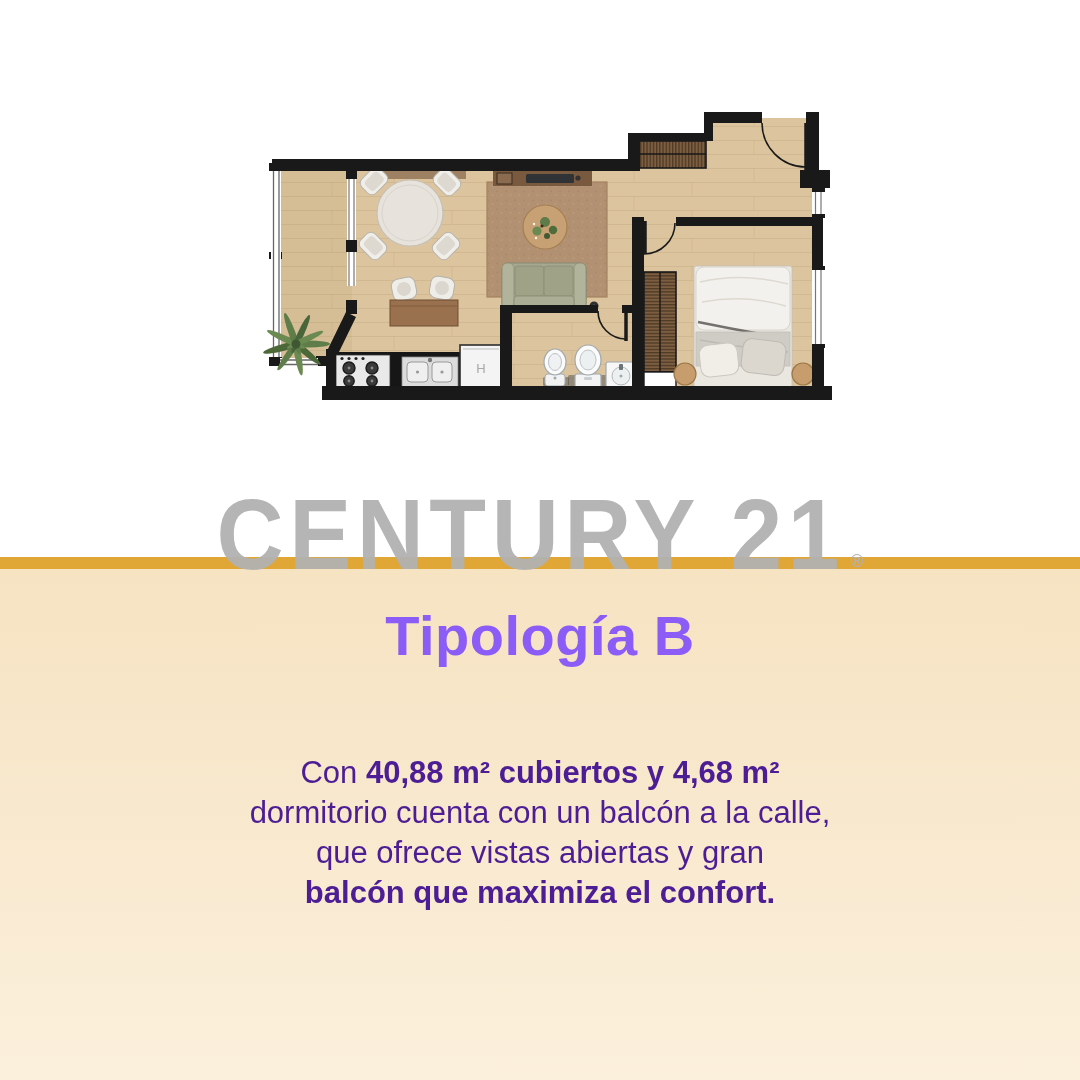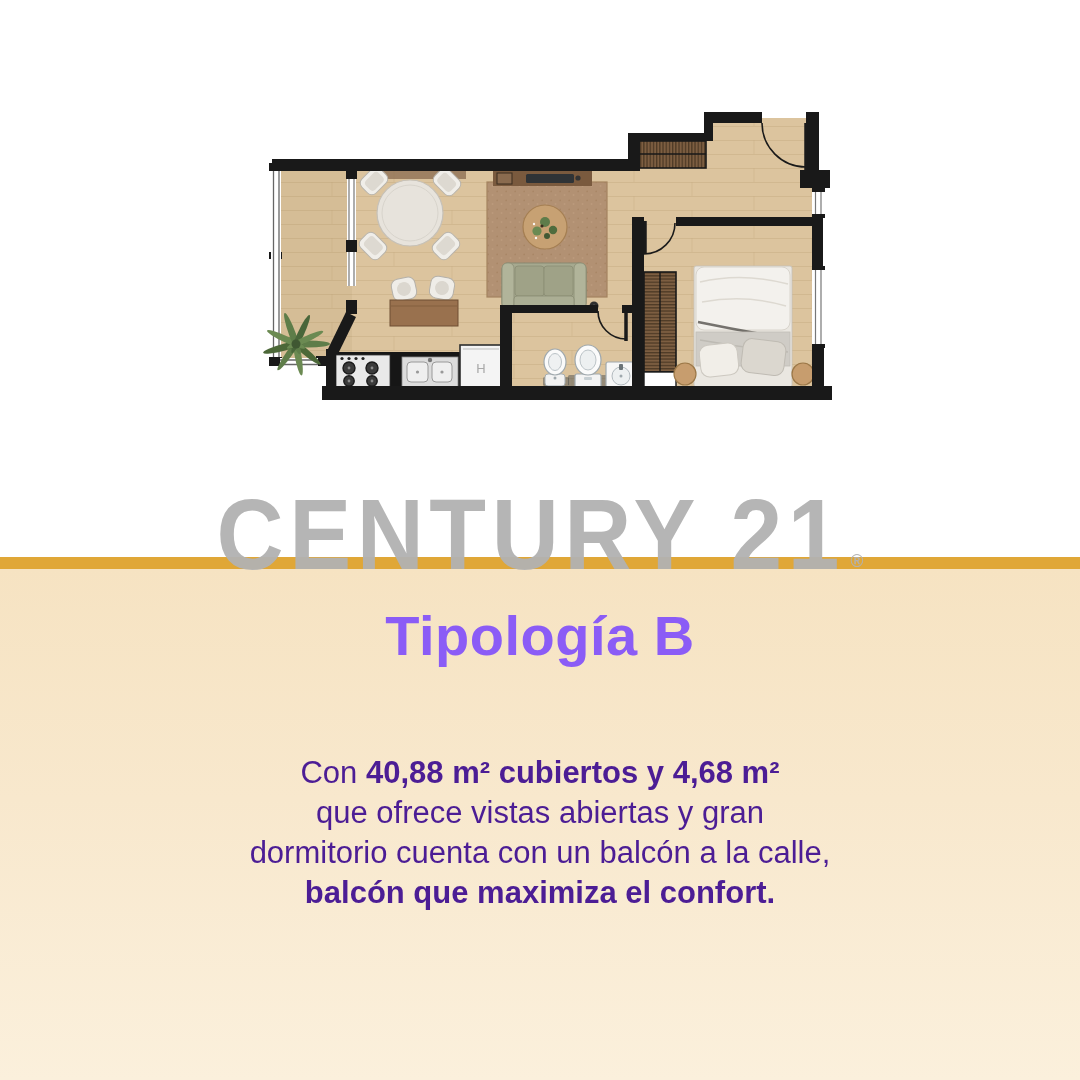--- a/index.html
+++ b/index.html
@@ -336,18 +336,18 @@
 
   <div class="cream"></div>
   <div class="stripe"></div>
 
   <div class="watermark"><span>CENTURY 21</span><span class="reg">®</span></div>
 
   <div class="title">Tipología B</div>
 
   <div class="para">
     <div><span>Con </span><span class="b">40,88 m² cubiertos y 4,68 m²</span></div>
+    <div><span>dormitorio cuenta con un balcón a la calle,</span></div>
     <div><span>que ofrece vistas abiertas y gran</span></div>
-    <div><span>dormitorio cuenta con un balcón a la calle,</span></div>
     <div><span class="b">balcón que maximiza el confort.</span></div>
   </div>
 
 </div>
 
 </body></html>

